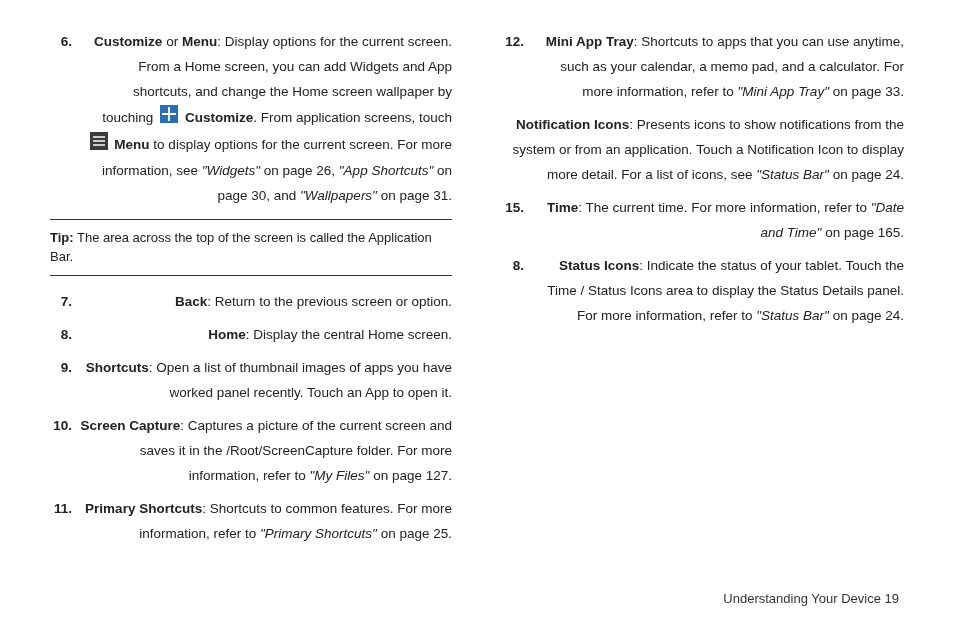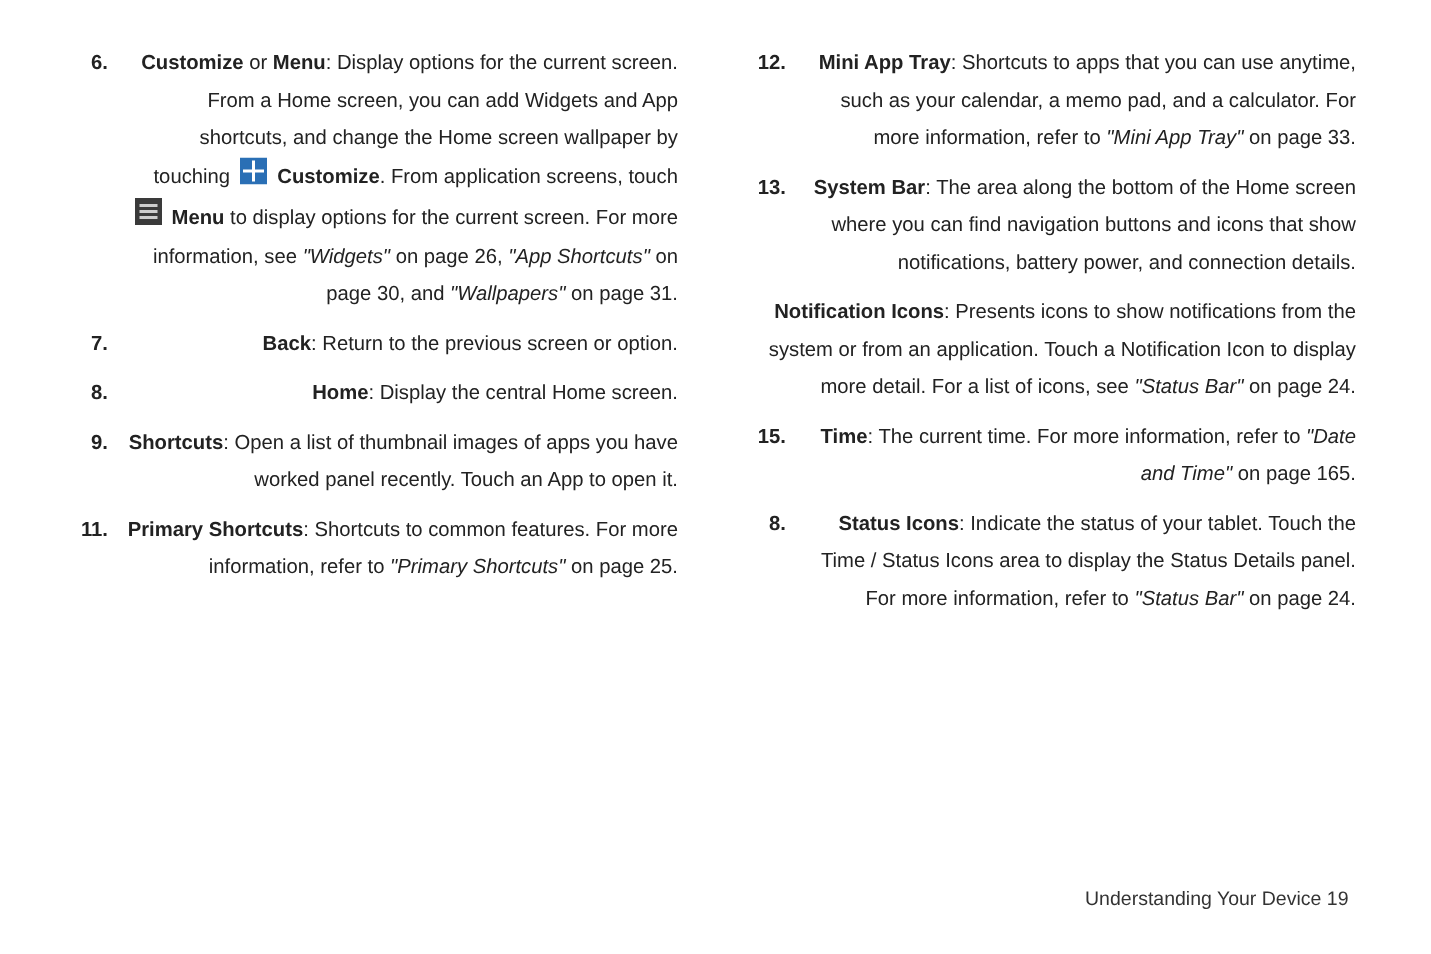--- a/index.html
+++ b/index.html
@@ -87,20 +87,23 @@
               <rect x="2" y="8" width="14" height="2" fill="#fff"></rect>
             </svg></span> <span class="b">Customize</span><span>. From application screens, touch </span><span class="icon"><svg width="18" height="18" viewBox="0 0 18 18">
               <rect x="0" y="0" width="18" height="18" fill="#3a3a3a"></rect>
               <rect x="3" y="4" width="12" height="2" fill="#ccc"></rect>
               <rect x="3" y="8" width="12" height="2" fill="#ccc"></rect>
               <rect x="3" y="12" width="12" height="2" fill="#ccc"></rect>
             </svg></span> <span class="b">Menu</span><span> to display options for the current screen. For more information, see </span><span class="i">"Widgets"</span><span> on page 26, </span><span class="i">"App Shortcuts"</span><span> on page 30, and </span><span class="i">"Wallpapers"</span><span> on page 31.</span>
       </div>
     </div>
 
+    <div class="tip-box">
+      <span class="b">Tip:</span><span> The area across the top of the screen is called the Application Bar.</span>
+    </div>
 
     <div class="item">
       <div class="num">7.</div>
       <div class="content">
         <span class="b">Back</span><span>: Return to the previous screen or option.</span>
       </div>
     </div>
 
     <div class="item">
       <div class="num">8.</div>
@@ -109,45 +112,45 @@
       </div>
     </div>
 
     <div class="item">
       <div class="num">9.</div>
       <div class="content">
         <span class="b">Shortcuts</span><span>: Open a list of thumbnail images of apps you have worked panel recently. Touch an App to open it.</span>
       </div>
     </div>
 
+    <div class="item">
+      <div class="num">10.</div>
+      <div class="content">
+        <span class="b">Screen Capture</span><span>: Captures a picture of the current screen and saves it in the /Root/ScreenCapture folder. For more information, refer to </span><span class="i">"My Files" </span><span> on page 127.</span>
+      </div>
+    </div>
 
     <div class="item">
       <div class="num">11.</div>
       <div class="content">
         <span class="b">Primary Shortcuts</span><span>: Shortcuts to common features. For more information, refer to </span><span class="i">"Primary Shortcuts" </span><span> on page 25.</span>
       </div>
     </div>
 
   </div>
 
   <div class="col">
 
     <div class="item">
       <div class="num">12.</div>
       <div class="content">
         <span class="b">Mini App Tray</span><span>: Shortcuts to apps that you can use anytime, such as your calendar, a memo pad, and a calculator. For more information, refer to </span><span class="i">"Mini App Tray" </span><span> on page 33.</span>
       </div>
     </div>
 
-    <div class="item">
-      <div class="num">13.</div>
-      <div class="content">
-        <span class="b">System Bar</span><span>: The area along the bottom of the Home screen where you can find navigation buttons and icons that show notifications, battery power, and connection details.</span>
-      </div>
-    </div>
 
     <div class="item">
       <div class="content">
         <span class="b">Notification Icons</span><span>: Presents icons to show notifications from the system or from an application. Touch a Notification Icon to display more detail. For a list of icons, see </span><span class="i">"Status Bar"</span><span> on page 24.</span>
       </div>
     </div>
 
     <div class="item">
       <div class="num">15.</div>
       <div class="content">

